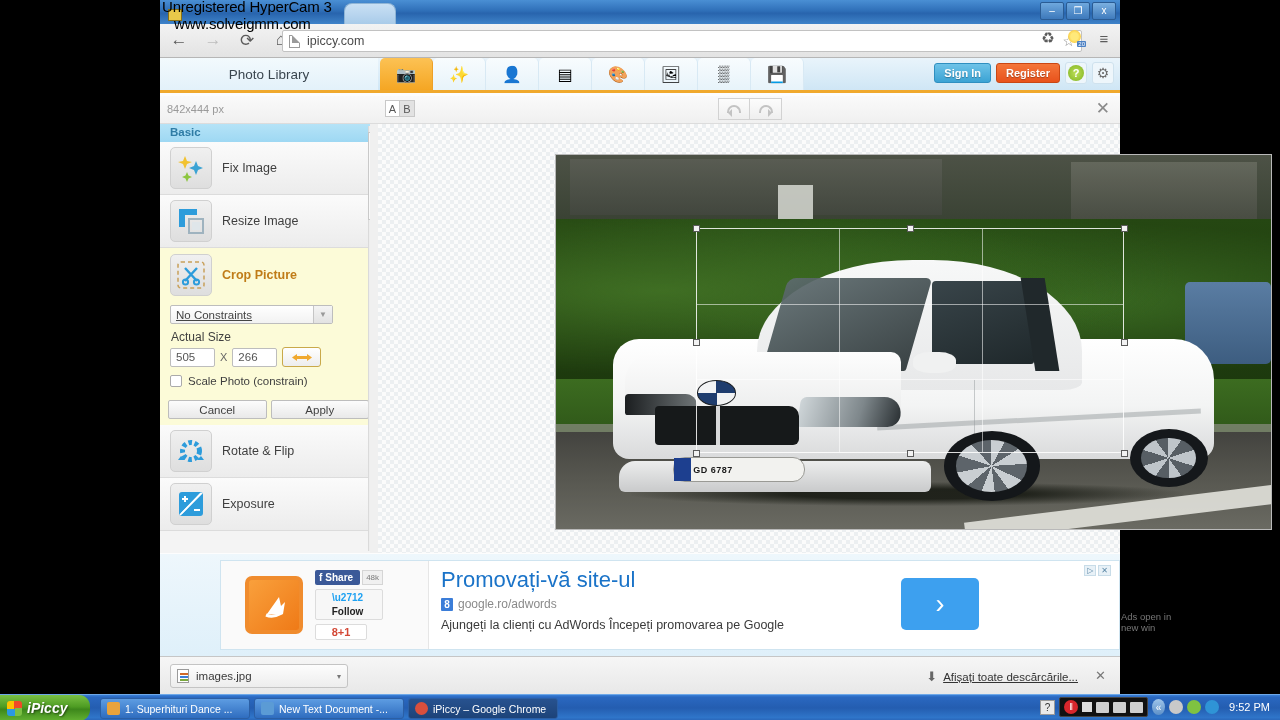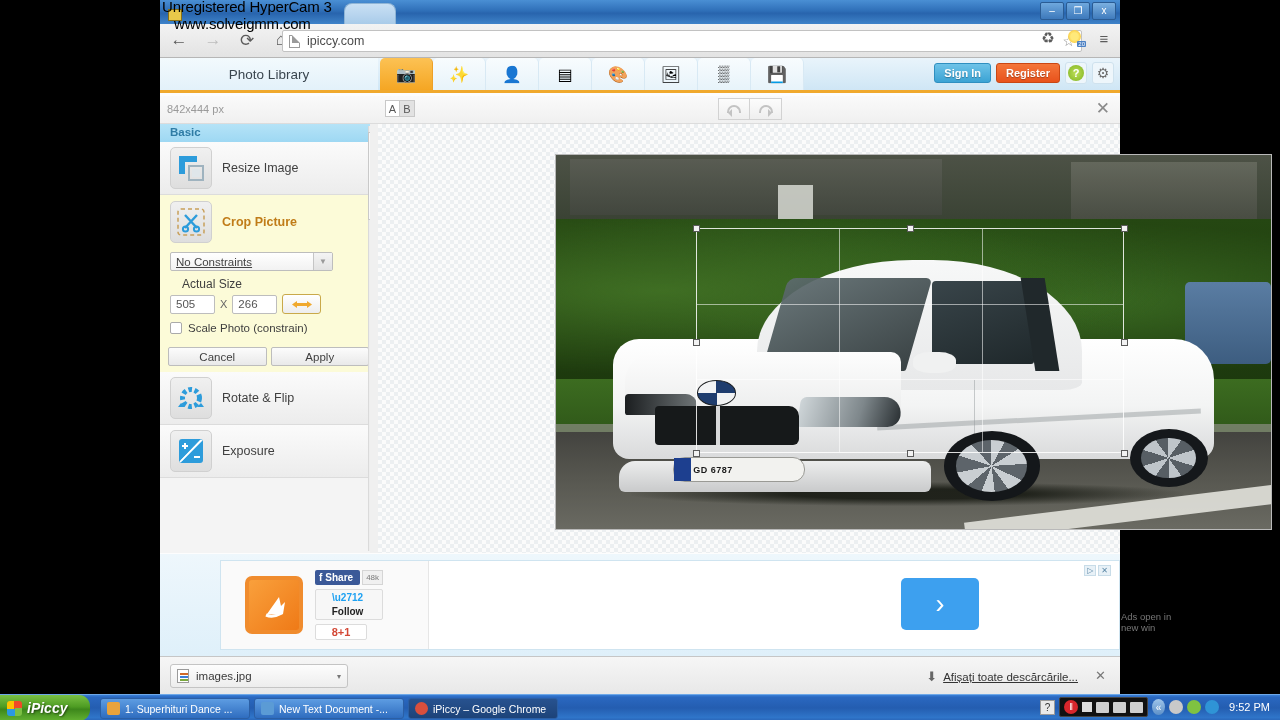--- a/index.html
+++ b/index.html
@@ -118,21 +118,21 @@
   .tool .tlabel{ font-size:12.5px; color:#3f3f3f;}
   .tool.sel .tlabel{ color:#c07c18; font-weight:bold;}
 
   .cropopts{ background:#fcfbd8; padding:4px 10px 8px 10px; }
   .selectbox{ width:163px;height:19px; background:linear-gradient(180deg,#fff,#f2f2f2);
       border:1px solid #bdbdbd; border-radius:2px; display:flex; align-items:center;
       font-size:11.5px; color:#444; padding-left:5px; position:relative;text-decoration:underline;}
   .selectbox .caret{ position:absolute; right:0; top:0; width:19px;height:17px;
       background:linear-gradient(180deg,#f4f4f4,#e2e2e2); border-left:1px solid #c5c5c5;
       display:flex;align-items:center;justify-content:center; font-size:8px; color:#999;}
-  .actual{ font-size:12px; color:#3f3f3f; margin:6px 0 3px 12px;}
+  .actual{ font-size:12px; color:#3f3f3f; margin:6px 0 3px 1px;}
   .dimrow{ display:flex; align-items:center; gap:5px;}
   .dimin{ width:45px;height:19px;border:1px solid #bdbdbd; background:#fff;
       font-size:11.5px; color:#555; padding-left:5px; line-height:17px; border-radius:2px;}
   .xsym{ font-size:11px; color:#666;}
   .swapbtn{ width:39px;height:20px; background:linear-gradient(180deg,#fff,#ededed);
       border:1px solid #c9a94a; border-radius:3px; display:flex;align-items:center;
       justify-content:center;}
   .chkrow{ display:flex; align-items:center; gap:6px; margin-top:8px;}
   .chk{ width:12px;height:12px;border:1px solid #aaa; background:#fff; border-radius:2px;}
   .chklbl{ font-size:11.5px; color:#3f3f3f;}
@@ -416,20 +416,30 @@
         <div class="urbtn">
             <span class="arc r"></span>
           </div>
       </div>
       <div class="closex">✕</div>
     </div>
 
     <div class="sidepanel">
       <div class="panel-head">Basic</div>
 
+      <div class="tool">
+        <div class="tico">
+          <svg width="30" height="30" viewBox="0 0 30 30">
+            <polygon points="9,3 11,8 16,9 11,11 9,16 7,11 2,9 7,8" fill="#f2c230"></polygon>
+            <polygon points="20,8 22,13 27,15 22,17 20,22 18,17 13,15 18,13" fill="#3ba3d4"></polygon>
+            <polygon points="11,19 12.5,22.5 16,24 12.5,25.5 11,29 9.5,25.5 6,24 9.5,22.5" fill="#8dc63f"></polygon>
+          </svg>
+        </div>
+        <div class="tlabel">Fix Image</div>
+      </div>
 
       <div class="tool">
         <div class="tico">
           <svg width="30" height="30" viewBox="0 0 30 30">
             <path d="M3 3 h18 v6 h-12 v12 h-6 z" fill="#2d9cdb"></path>
             <rect x="13" y="13" width="14" height="14" fill="none" stroke="#9fb3bf" stroke-width="2"></rect>
             <rect x="16" y="16" width="8" height="8" fill="#dfe6ea"></rect>
           </svg>
         </div>
         <div class="tlabel">Resize Image</div>
@@ -576,20 +586,28 @@
               </span>
               <span class="cnt">48k</span>
             </div>
             <span class="tw">
               <span style="color:#1da1f2">\u2712</span>
               <span>Follow</span>
             </span>
             <span class="gp">8+1</span>
           </div>
         </div>
+        <div class="adtext">
+          <div class="adtitle">Promovați-vă site-ul</div>
+          <div class="adurlrow">
+            <span class="gicon">8</span>
+            <span class="adurl">google.ro/adwords</span>
+          </div>
+          <div class="addesc">Ajungeți la clienți cu AdWords Începeți promovarea pe Google</div>
+        </div>
         <div class="adcta">›</div>
         <div class="adx">
           <span>▷</span>
           <span>✕</span>
         </div>
         <div class="adopen">Ads open in new win</div>
       </div>
     </div>
 
     <div class="dlbar">

